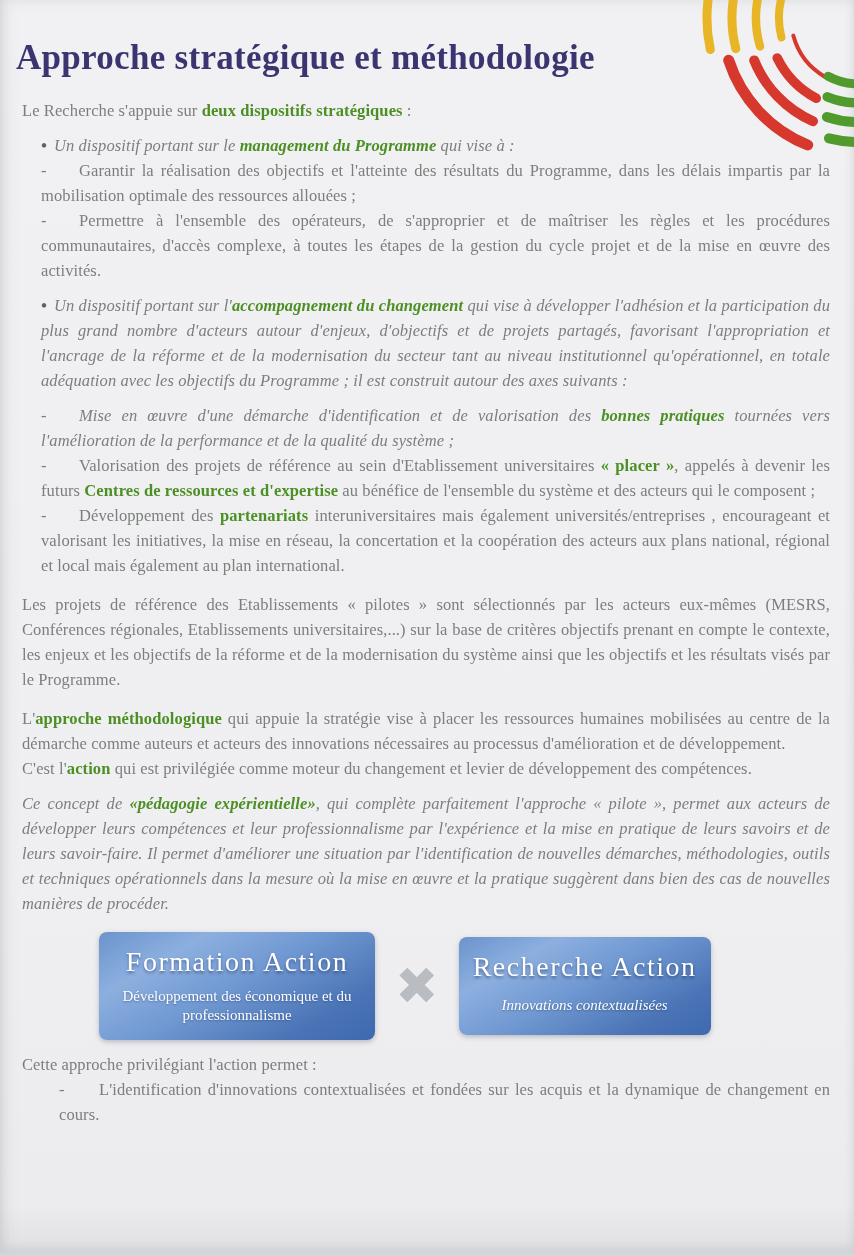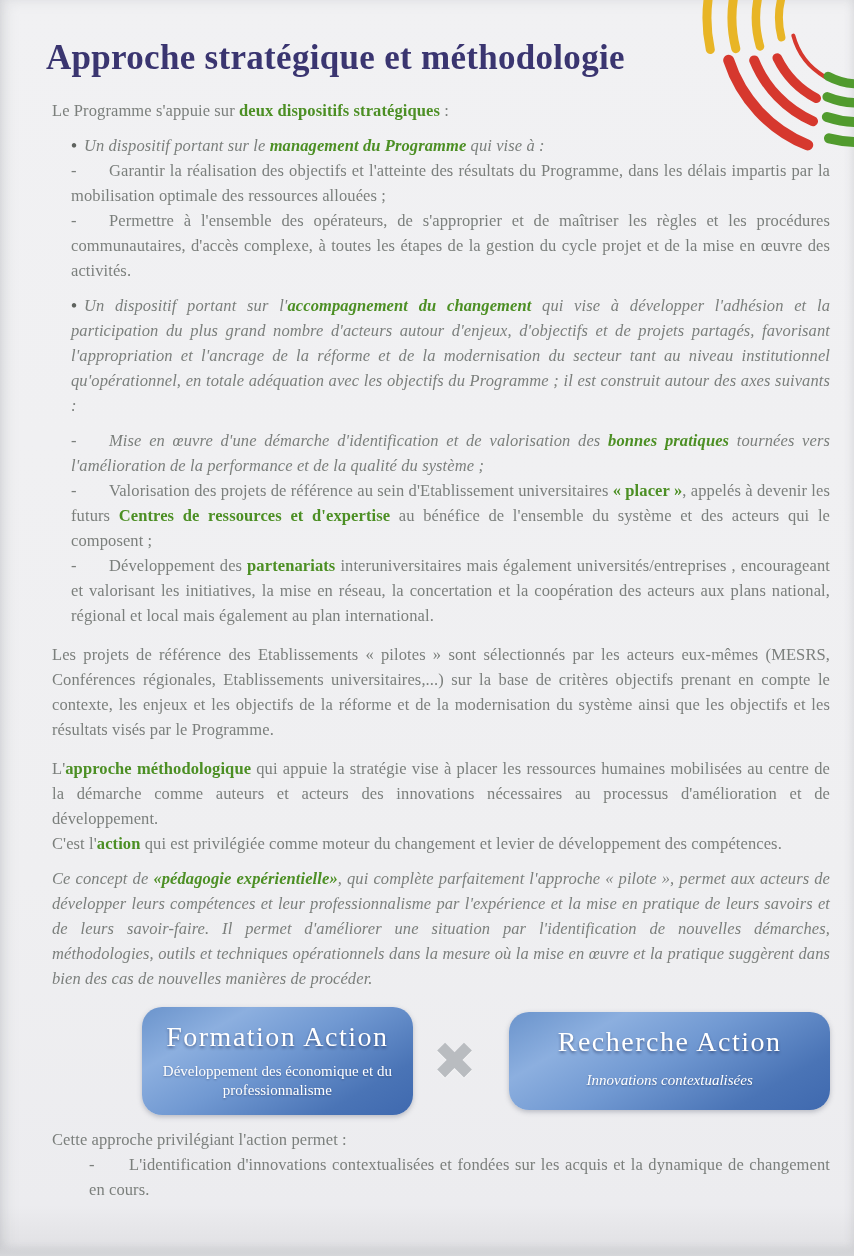--- a/index.html
+++ b/index.html
@@ -5,21 +5,21 @@
   html,body{margin:0;padding:0;}
   body{
     width:854px;height:1256px;overflow:hidden;
     background:#f0f0f2;
     font-family:"Liberation Serif", serif;
   }
   .page{
     position:relative;width:854px;height:1256px;
     background:linear-gradient(180deg,#f1f1f3 0%,#efeff1 70%,#ececef 96%,#dfdfe2 100%);
     box-shadow:inset 5px 0 14px rgba(160,162,168,.22), inset 0 -6px 10px rgba(150,152,158,.25);
-    padding:34px 24px 0 52px;box-sizing:border-box;
+    padding:34px 24px 0 22px;box-sizing:border-box;
   }
   .title{
     font-size:35px;font-weight:700;color:#3a3570;
     letter-spacing:.3px;margin:4px 0 20px -6px;line-height:1.15;
   }
   .logo{position:absolute;top:0;right:0;width:190px;height:160px;}
   .blk{
     font-size:16.5px;line-height:25px;color:#7b7f7c;
     text-align:justify;letter-spacing:.1px;
   }
@@ -28,28 +28,27 @@
   .bullet-mark{font-weight:700;color:#5f635f;margin-right:7px;}
   .dash-mark{display:inline-block;width:38px;color:#7b7f7c;}
   .t-dash2 .dash-mark{width:40px;}
   .seg-g{color:#4c8f24;font-weight:700;}
   .sp-sm{margin-top:10px;font-style:italic;}
   .sp-md{margin-top:14px;}
   .diagram{
     display:flex;align-items:center;margin:16px 0 12px 77px;
   }
   .action-box{
-    border-radius:20px;color:#fff;text-align:center;
+    border-radius:8px;color:#fff;text-align:center;
     padding:13px 8px 15px;box-sizing:border-box;
     background:linear-gradient(150deg,#6b94cc 0%,#8cafdf 24%,#7199d2 48%,#4a74b6 80%,#3f69af 100%);
     box-shadow:0 2px 5px rgba(120,125,140,.45);
-    margin-left:13px;
   }
   .box-left{width:276px;min-height:100px;}
-  .box-right{width:327px;min-height:98px;}
+  .box-right{width:252px;min-height:98px;}
   .box-title{
     font-size:28px;letter-spacing:1.5px;line-height:1.2;
     text-shadow:0 2px 3px rgba(10,20,60,.45);
   }
   .box-sub{font-size:15px;line-height:19px;margin:8px auto 0;max-width:232px;text-shadow:0 1px 2px rgba(10,20,60,.35);}
   .box-right .box-sub{margin-top:12px;max-width:260px;font-style:italic;}
   .x-sep{
     font-family:"DejaVu Sans", sans-serif;
     font-size:52px;color:#b9bcc0;margin:0 20px;line-height:1;
     text-shadow:0 1px 1px rgba(255,255,255,.6);
@@ -79,21 +78,21 @@
       <path d="M 164 76.3 A 66 66 0 0 0 228 75.2" stroke-width="9"></path>
       <path d="M 163.2 96.8 A 85 85 0 0 0 230.9 95" stroke-width="9.5"></path>
       <path d="M 162.9 116.9 A 104 104 0 0 0 234 114.4" stroke-width="10"></path>
       <path d="M 165 138.3 A 124 124 0 0 0 237.4 134.5" stroke-width="10"></path>
     </g>
   </svg>
 
   <div class="title">Approche stratégique et méthodologie</div>
 
   <div>
-      <div class="blk t-p"><span>Le Programme s'appuie sur </span><span class="seg-g">deux dispositifs stratégiques</span><span> :</span></div>
+      <div class="blk t-p"><span>Le Recherche s'appuie sur </span><span class="seg-g">deux dispositifs stratégiques</span><span> :</span></div>
       <div class="blk t-bullet sp-sm"><span class="bullet-mark">•</span><span>Un dispositif portant sur le </span><span class="seg-g">management du Programme</span><span> qui vise à :</span></div>
       <div class="blk t-dash"><span class="dash-mark">-</span><span>Garantir la réalisation des objectifs et l'atteinte des résultats du Programme, dans les délais impartis par la mobilisation optimale des ressources allouées ;</span></div>
       <div class="blk t-dash"><span class="dash-mark">-</span><span>Permettre à l'ensemble des opérateurs, de s'approprier et de maîtriser les règles et les procédures communautaires, d'accès complexe, à toutes les étapes de la gestion du cycle projet et de la mise en œuvre des activités.</span></div>
       <div class="blk t-bullet sp-sm"><span class="bullet-mark">•</span><span>Un dispositif portant sur l'</span><span class="seg-g">accompagnement du changement</span><span> qui vise à développer l'adhésion et la participation du plus grand nombre d'acteurs autour d'enjeux, d'objectifs et de projets partagés, favorisant l'appropriation et l'ancrage de la réforme et de la modernisation du secteur tant au niveau institutionnel qu'opérationnel, en totale adéquation avec les objectifs du Programme ; il est construit autour des axes suivants :</span></div>
       <div class="blk t-dash sp-sm"><span class="dash-mark">-</span><span>Mise en œuvre d'une démarche d'identification et de valorisation des </span><span class="seg-g">bonnes pratiques</span><span> tournées vers l'amélioration de la performance et de la qualité du système ;</span></div>
       <div class="blk t-dash"><span class="dash-mark">-</span><span>Valorisation des projets de référence au sein d'Etablissement universitaires </span><span class="seg-g">« placer »</span><span>, appelés à devenir les futurs </span><span class="seg-g">Centres de ressources et d'expertise</span><span> au bénéfice de l'ensemble du système et des acteurs qui le composent ;</span></div>
       <div class="blk t-dash"><span class="dash-mark">-</span><span>Développement des </span><span class="seg-g">partenariats</span><span> interuniversitaires mais également universités/entreprises , encourageant et valorisant les initiatives, la mise en réseau, la concertation et la coopération des acteurs aux plans national, régional et local mais également au plan international.</span></div>
       <div class="blk t-p sp-md"><span>Les projets de référence des Etablissements « pilotes » sont sélectionnés par les acteurs eux-mêmes (MESRS, Conférences régionales, Etablissements universitaires,...) sur la base de critères objectifs prenant en compte le contexte, les enjeux et les objectifs de la réforme et de la modernisation du système ainsi que les objectifs et les résultats visés par le Programme.</span></div>
       <div class="blk t-p sp-md"><span>L'</span><span class="seg-g">approche méthodologique</span><span> qui appuie la stratégie vise à placer les ressources humaines mobilisées au centre de la démarche comme auteurs et acteurs des innovations nécessaires au processus d'amélioration et de développement.</span></div>
       <div class="blk t-p"><span>C'est l'</span><span class="seg-g">action</span><span> qui est privilégiée comme moteur du changement et levier de développement des compétences.</span></div>

